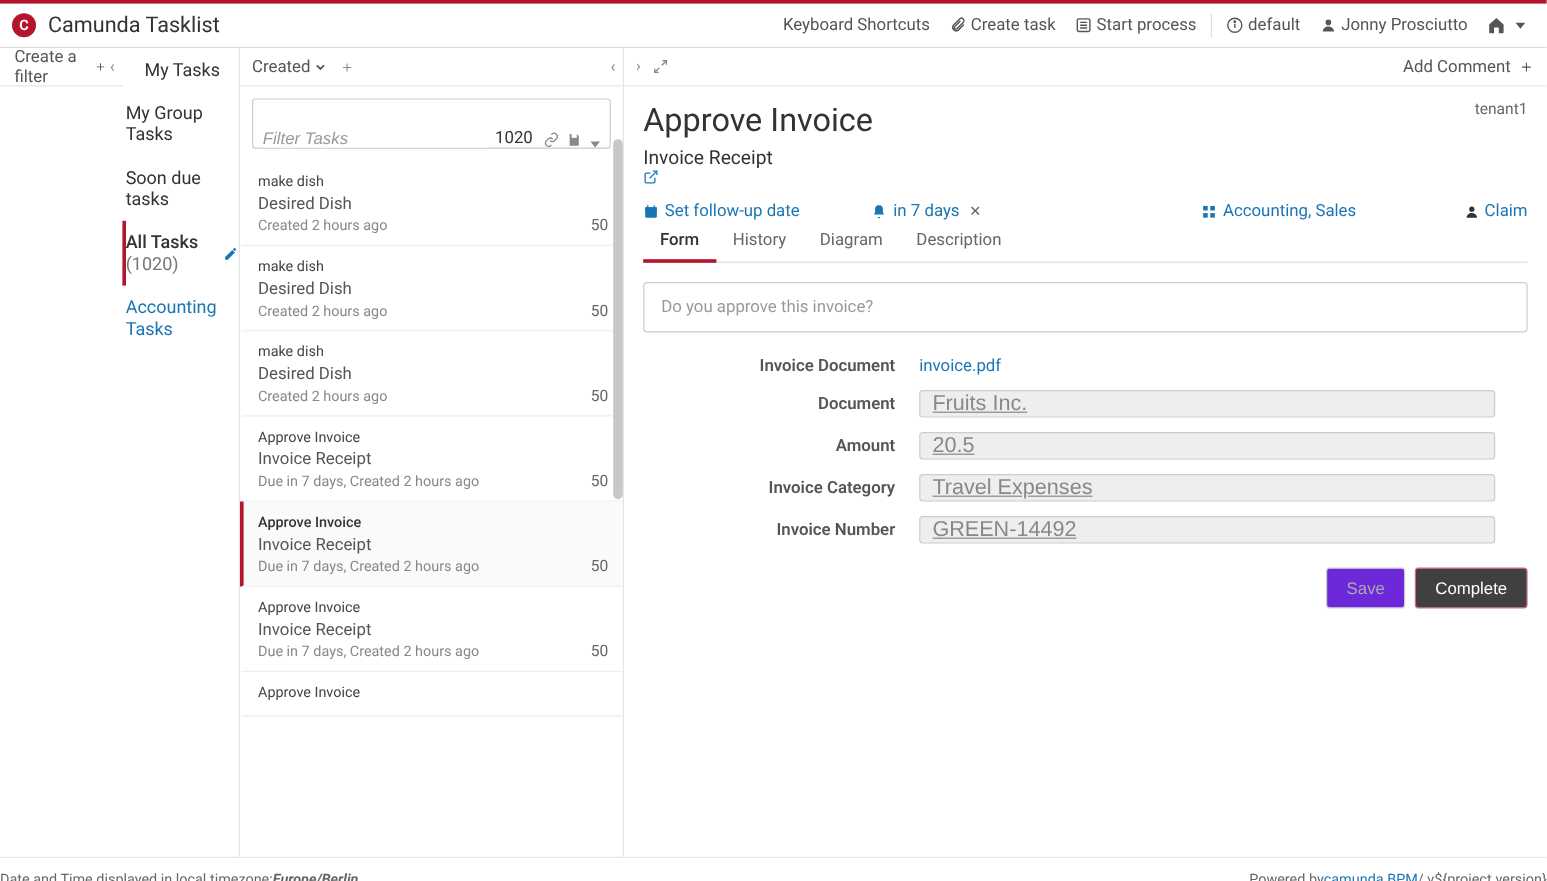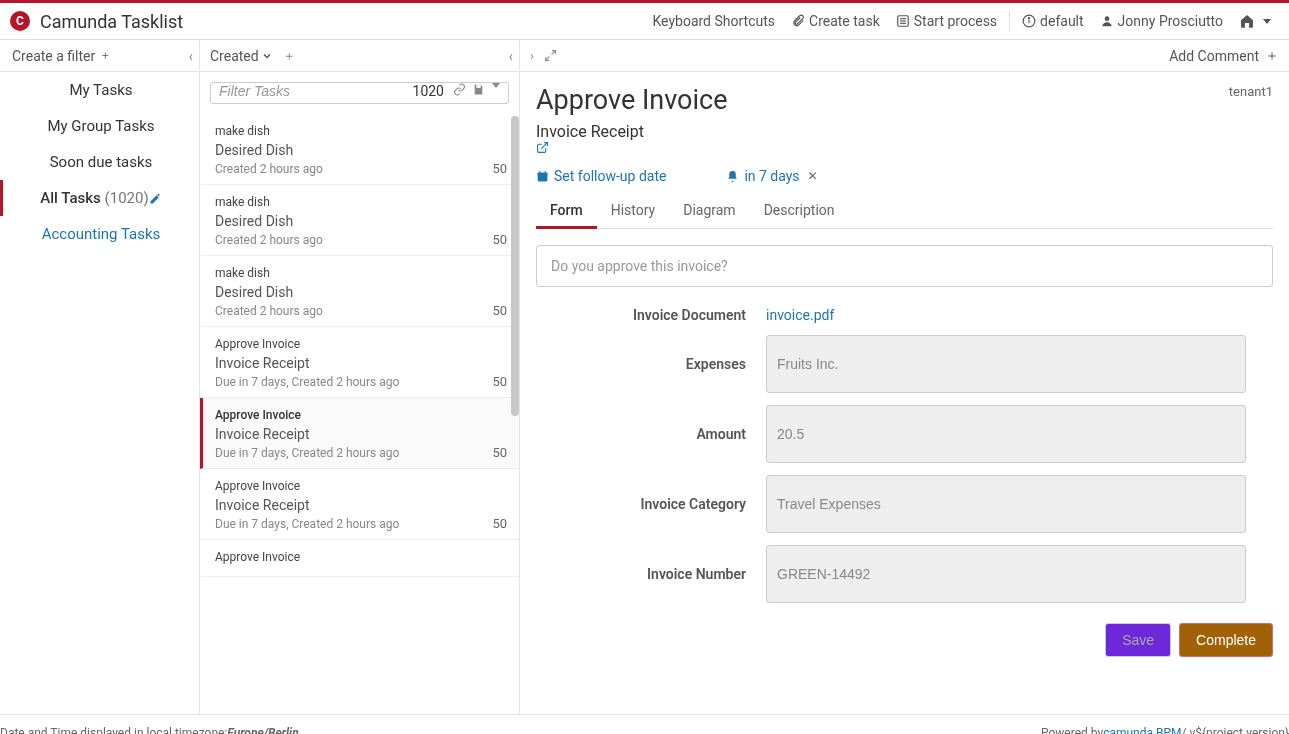--- a/index.html
+++ b/index.html
@@ -13,21 +13,21 @@
 .brand-logo { width: 20px; height: 20px; border-radius: 50%; background: #b5152b; display: flex; align-items: center; justify-content: center; color: #fff; font-weight: bold; font-size: 12px; margin-right: 10px; }
 .brand-name { font-size: 18px; font-weight: 400; color: #333; }
 .brand-spacer { flex: 1; }
 .brand-link { color: #555; font-size: 14px; padding: 0 8px; cursor: pointer; display: flex; align-items: center; }
 .brand-link .icon { margin-right: 4px; }
 .brand-sep { width: 1px; height: 20px; background: #ddd; margin: 0 4px; }
 .caret-down { display: inline-block; width: 0; height: 0; border-left: 4px solid transparent; border-right: 4px solid transparent; border-top: 5px solid #555; margin-left: 4px; vertical-align: middle; }
 
 
 .layout { display: flex; height: 674px; }
-.col-filters { width: 200px; border-right: 1px solid #e5e5e5; display: flex; flex-direction: column; }
+.col-filters { width: 200px; border-right: 1px solid #e5e5e5; display: flex; flex-direction: row; }
 .col-tasks { width: 320px; border-right: 1px solid #e5e5e5; display: flex; flex-direction: column; position: relative; }
 .col-detail { flex: 1; display: flex; flex-direction: column; overflow: hidden; }
 
 
 .filters-header { height: 32px; border-bottom: 1px solid #e5e5e5; display: flex; align-items: center; padding: 0 12px; color: #555; font-size: 14px; }
 .filters-header .plus { margin-left: 4px; font-size: 12px; }
 .collapse-left { position: absolute; right: 6px; font-size: 14px; color: #888; cursor: pointer; }
 .filters-header { position: relative; }
 .filter-list { list-style: none; }
 .filter-item { padding: 9px 0; font-size: 15px; color: #333; cursor: pointer; display: flex; align-items: center; justify-content: center; border-left: 3px solid transparent; }
@@ -36,21 +36,21 @@
 .filter-item.link-style { color: #1a75b3; }
 .filter-item .edit-icon { color: #1a75b3; font-size: 13px; }
 
 
 .tasks-header { height: 32px; border-bottom: 1px solid #e5e5e5; display: flex; align-items: center; padding: 0 10px; color: #555; font-size: 14px; position: relative; }
 .tasks-header .sort-label { margin-right: 2px; }
 .tasks-header .sort-caret { margin-right: 10px; }
 .tasks-header .plus { font-size: 13px; color: #888; cursor: pointer; }
 .tasks-header .collapse-left-2 { position: absolute; right: 6px; font-size: 14px; color: #888; cursor: pointer; }
 .tasks-filter-row { padding: 10px; }
-.tasks-filter-box { border: 1px solid #ccc; border-radius: 3px; height: 22px; display: flex; align-items: flex-start; padding: 0 8px; }
+.tasks-filter-box { border: 1px solid #ccc; border-radius: 3px; height: 42px; display: flex; align-items: flex-end; padding: 0 8px; }
 .tasks-filter-input { border: none; outline: none; flex: 1; font-size: 14px; font-style: italic; color: #555; }
 .tasks-filter-input::placeholder { color: #999; font-style: italic; }
 .tasks-filter-count { color: #333; font-size: 14px; margin: 0 6px; }
 .tasks-filter-icon { color: #888; font-size: 13px; margin: 0 3px; cursor: pointer; }
 
 .tasks-scroll { overflow-y: auto; flex: 1; }
 .task-item { padding: 10px 12px 8px 12px; border-bottom: 1px solid #eee; cursor: pointer; border-left: 3px solid transparent; }
 .task-item.selected { border-left: 3px solid #b5152b; background: #fafafa; }
 .task-item .t-title { font-size: 12px; color: #444; margin-bottom: 4px; }
 .task-item.selected .t-title { font-weight: 500; color: #333; }
@@ -66,45 +66,45 @@
 .detail-header .right { position: absolute; right: 10px; display: flex; align-items: center; color: #555; cursor: pointer; }
 .detail-header .right .plus { margin-left: 6px; font-size: 14px; }
 
 .detail-body { padding: 12px 16px; overflow-y: auto; flex: 1; }
 .detail-title-row { display: flex; justify-content: space-between; align-items: flex-start; }
 .detail-title { font-size: 27px; font-weight: 400; color: #333; margin-bottom: 6px; }
 .tenant { font-size: 13px; color: #666; }
 .process-row { font-size: 16px; color: #333; margin-bottom: 14px; }
 .process-row .ext-icon { color: #1a75b3; margin-left: 4px; cursor: pointer; font-size: 13px; }
 
-.meta-bar { display: flex; align-items: flex-end; margin-bottom: 10px; font-size: 14px; }
+.meta-bar { display: flex; align-items: flex-end; font-size: 14px; }
 .meta-left { display: flex; gap: 60px; }
 .meta-link { color: #1a75b3; cursor: pointer; display: inline-flex; align-items: center; }
 .meta-link .icon { margin-right: 5px; font-size: 13px; }
 .meta-link .close-x { color: #666; margin-left: 8px; font-size: 12px; cursor: pointer; }
 .meta-right { margin-left: auto; display: flex; gap: 90px; }
 .meta-claim { color: #333; display: inline-flex; align-items: center; }
 .meta-claim .icon { margin-right: 4px; }
 .meta-claim .claim-link { color: #1a75b3; cursor: pointer; }
 
 .tabs { display: flex; border-bottom: 1px solid #ddd; margin-bottom: 16px; }
 .tab { padding: 8px 14px; color: #666; cursor: pointer; font-size: 14px; }
 .tab.active { color: #333; border-bottom: 3px solid #b5152b; margin-bottom: -1px; font-weight: 500; }
 
 .question-box { border: 1px solid #ccc; border-radius: 3px; padding: 12px 14px; color: #999; font-size: 14px; margin-bottom: 20px; }
 
 .form-row { display: flex; align-items: center; margin-bottom: 12px; }
 .form-label { width: 230px; text-align: right; padding-right: 20px; color: #555; font-weight: 600; font-size: 14px; }
 .form-value-link { color: #1a75b3; font-size: 14px; cursor: pointer; }
-.form-input { flex: 1; max-width: 480px; border: 1px solid #ccc; background: #eee; color: #888; padding: 20px 10px; border-radius: 3px; font-size: 14px; cursor: not-allowed; }
+.form-input { flex: 1; max-width: 480px; border: 1px solid #ccc; background: #eee; color: #888; padding: 0 10px; border-radius: 3px; font-size: 18px; cursor: not-allowed; text-decoration: underline; }
 .form-checkbox { width: 13px; height: 13px; }
 
 .form-actions { display: flex; justify-content: flex-end; gap: 8px; margin-top: 20px; }
 .btn { padding: 8px 16px; border-radius: 3px; font-size: 14px; cursor: pointer; border: 1px solid #ccc; background: #6d28d9; color: #aaa; }
-.btn-primary { background: #a16207; border: 1px solid #cb6f7c; color: #fff; }
+.btn-primary { background: #404040; border: 1px solid #cb6f7c; color: #fff; }
 
 
 .footer { height: 36px; border-top: 1px solid #e5e5e5; display: flex; align-items: center; padding: 0 0; font-size: 12px; color: #666; }
 .footer .tz { font-style: italic; font-weight: bold; }
 .footer .spacer { flex: 1; }
 .footer a { color: #1a75b3; text-decoration: none; }
 
 .icon { display: inline-block; }
 svg { display: block; }
 </style>
@@ -336,37 +336,59 @@
             <span class="icon">
               <svg width="13" height="13" viewBox="0 0 24 24" fill="#1a75b3">
                   <path d="M12 2a6 6 0 016 6v5l2 3H4l2-3V8a6 6 0 016-6z"></path>
                   <path d="M10 20a2 2 0 004 0"></path>
                 </svg>
             </span>
             <span>in 7 days</span>
             <span class="close-x">✕</span>
           </span>
         </div>
+        <div class="meta-right">
+          <span class="meta-link">
+            <span class="icon">
+              <svg width="13" height="13" viewBox="0 0 24 24" fill="#1a75b3">
+                  <rect x="3" y="3" width="7" height="7"></rect>
+                  <rect x="14" y="3" width="7" height="7"></rect>
+                  <rect x="3" y="14" width="7" height="7"></rect>
+                  <rect x="14" y="14" width="7" height="7"></rect>
+                </svg>
+            </span>
+            <span>Accounting, Sales</span>
+          </span>
+          <span class="meta-claim">
+            <span class="icon">
+              <svg width="13" height="13" viewBox="0 0 24 24" fill="#333">
+                  <circle cx="12" cy="8" r="4"></circle>
+                  <path d="M4 21c0-4 4-7 8-7s8 3 8 7"></path>
+                </svg>
+            </span>
+            <span class="claim-link">Claim</span>
+          </span>
+        </div>
       </div>
 
       <div class="tabs">
         <div class="tab active">Form</div>
         <div class="tab">History</div>
         <div class="tab">Diagram</div>
         <div class="tab">Description</div>
       </div>
 
       <div class="question-box">Do you approve this invoice?</div>
 
       <div class="form-row">
         <div class="form-label">Invoice Document</div>
         <div class="form-value-link">invoice.pdf</div>
       </div>
       <div class="form-row">
-        <div class="form-label">Expenses</div>
+        <div class="form-label">Document</div>
         <input class="form-input" disabled="" value="Fruits Inc." style="">
       </div>
       <div class="form-row">
         <div class="form-label">Amount</div>
         <input class="form-input" disabled="" value="20.5" style="">
       </div>
       <div class="form-row">
         <div class="form-label">Invoice Category</div>
         <input class="form-input" disabled="" value="Travel Expenses" style="">
       </div>

